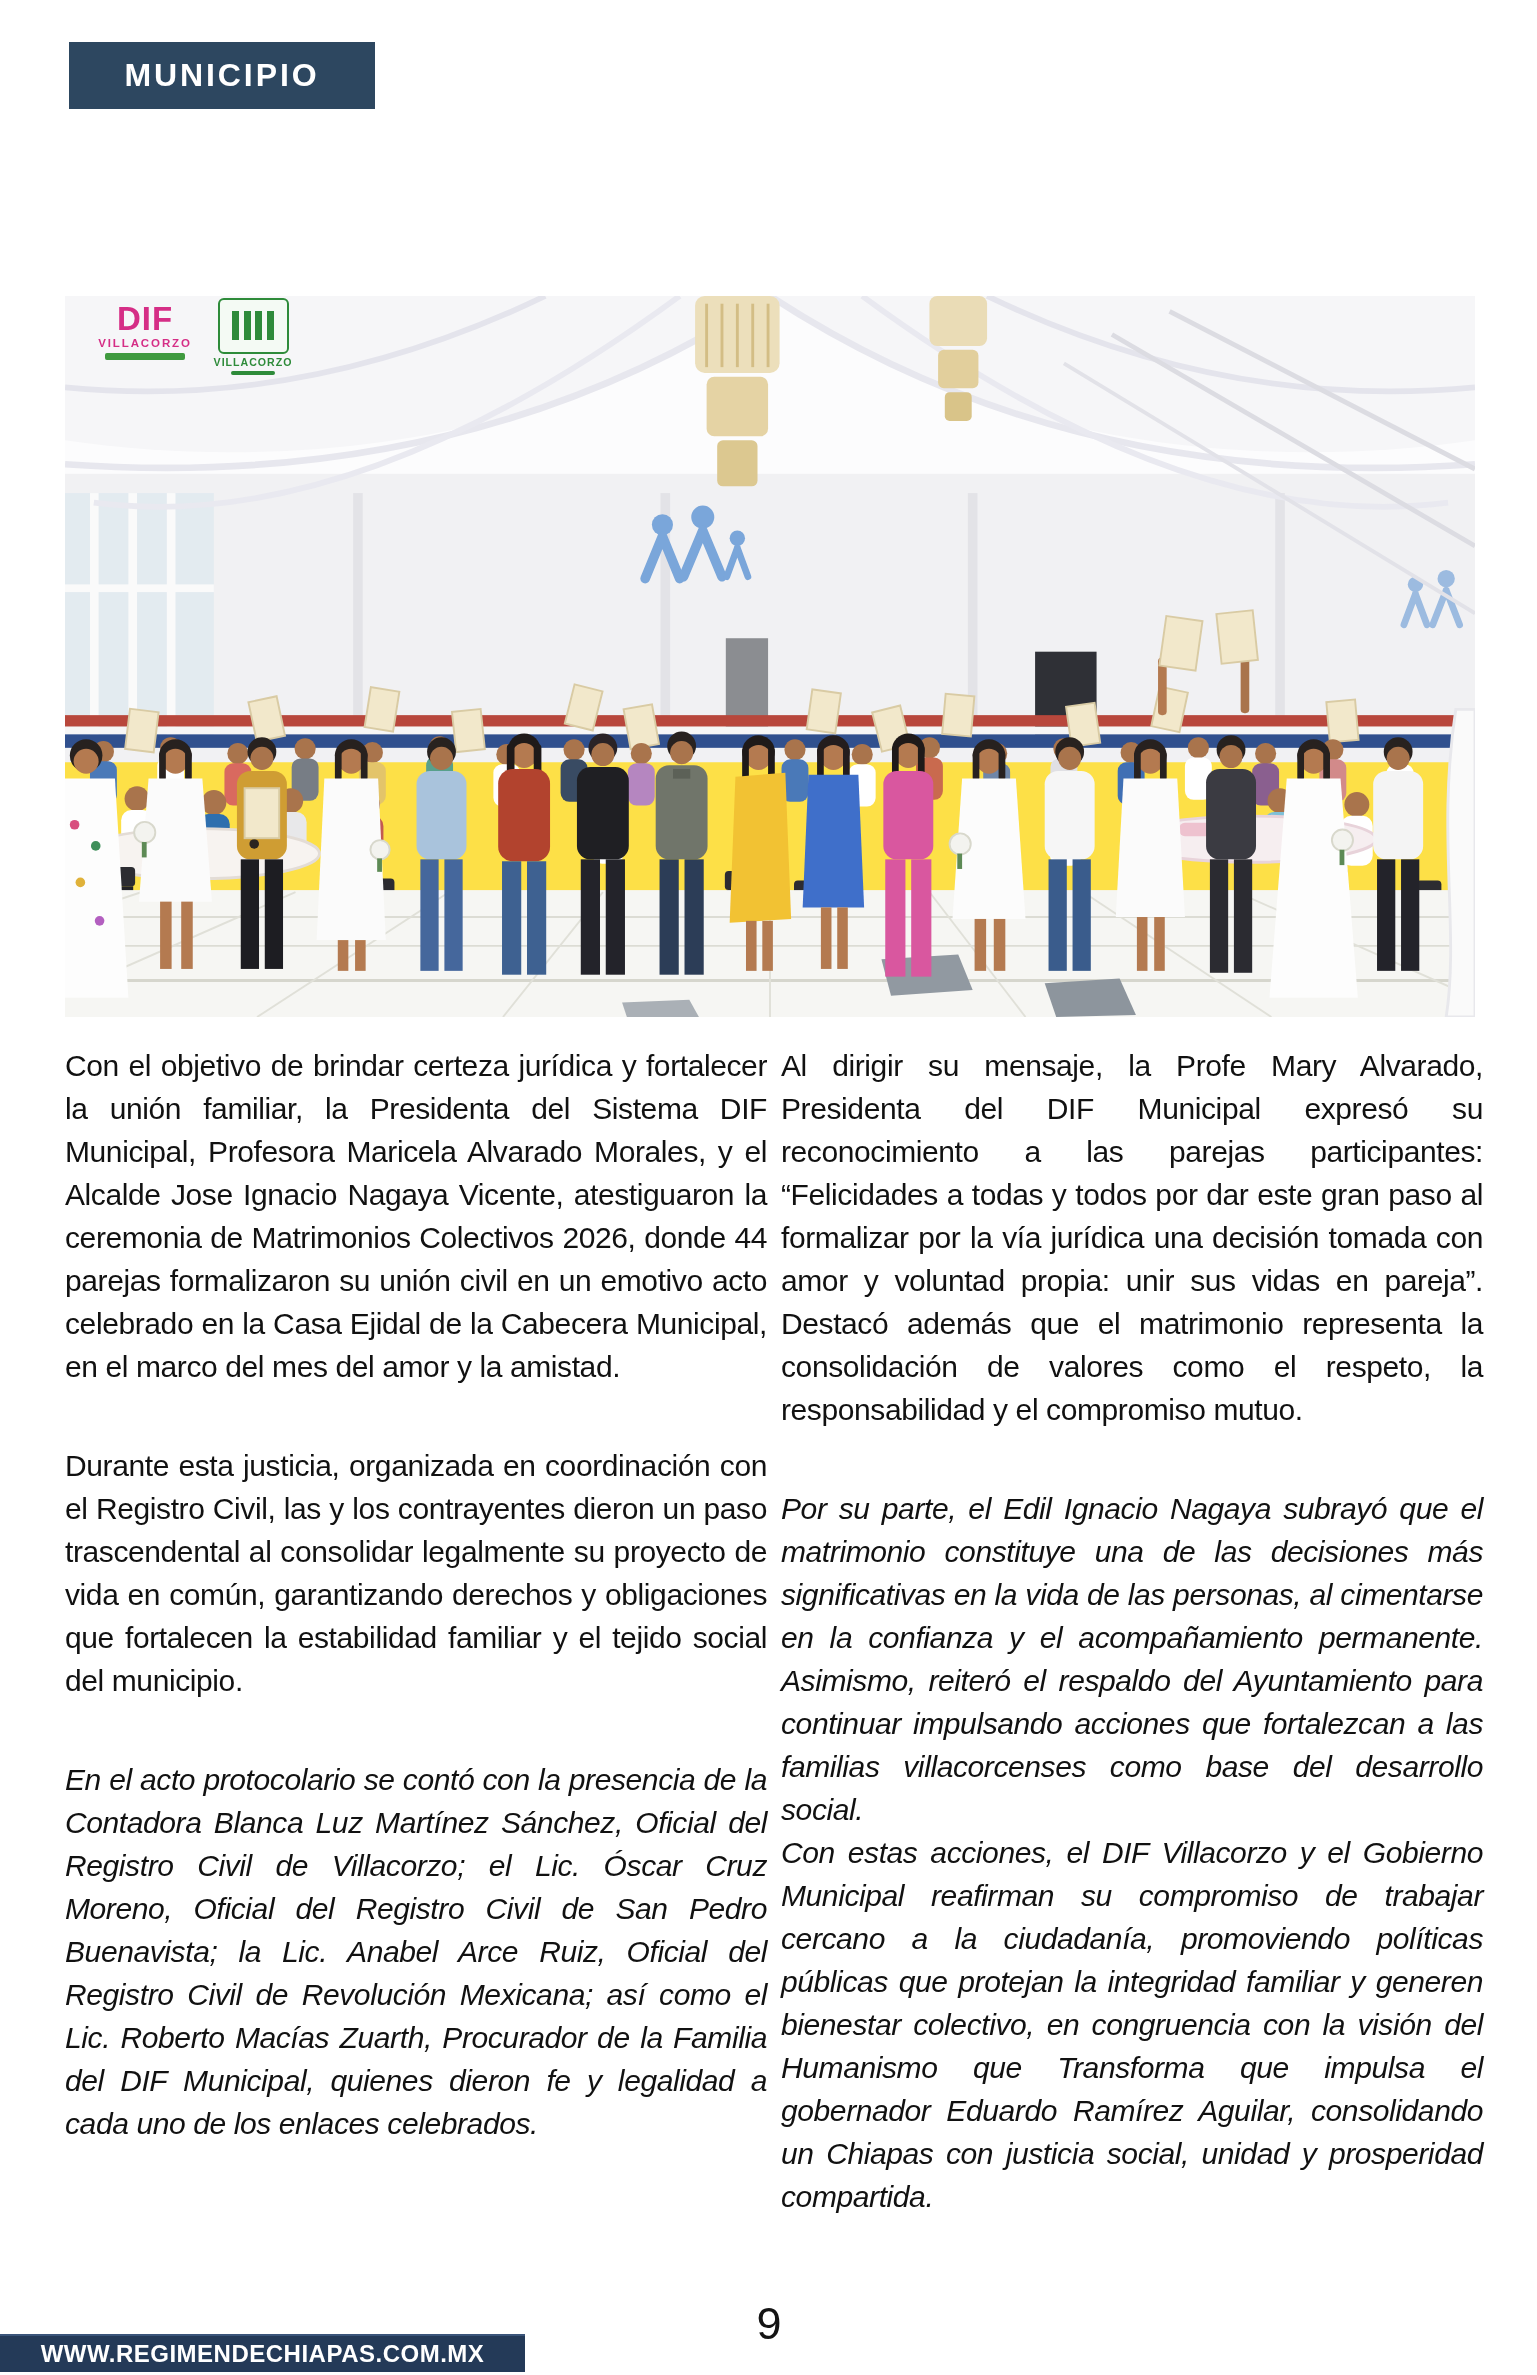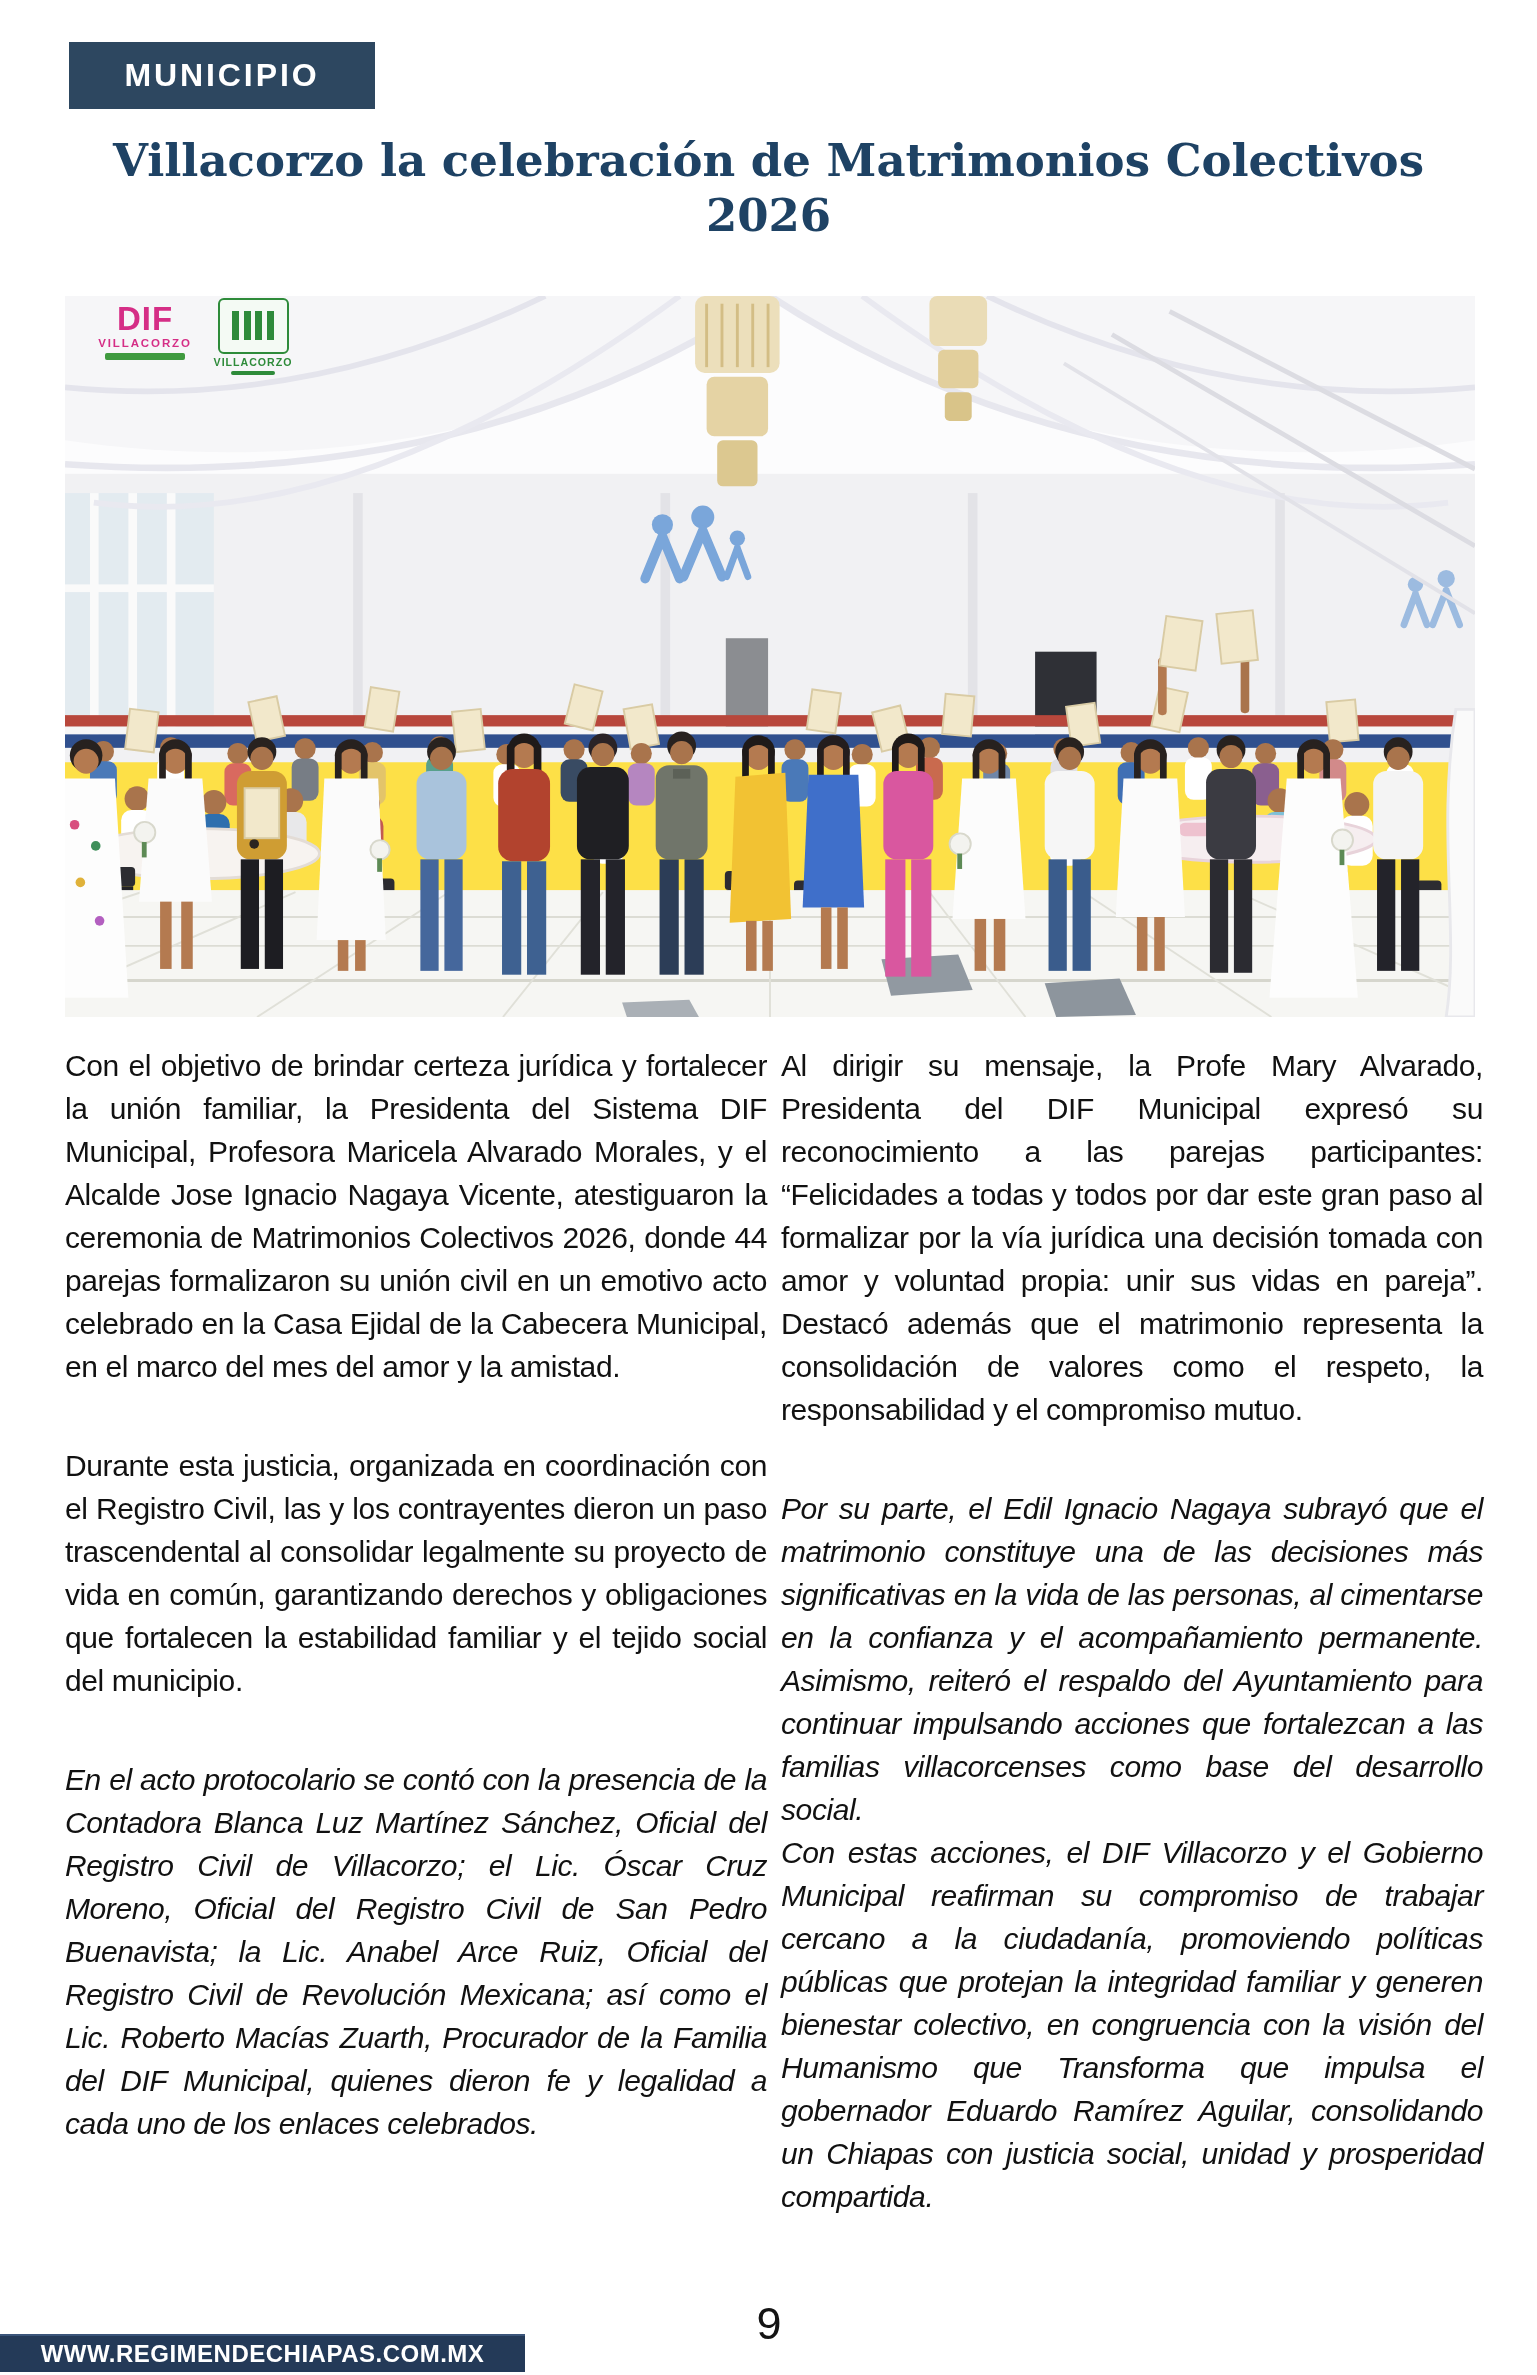--- a/index.html
+++ b/index.html
@@ -66,21 +66,20 @@
   }
 </style>
 </head>
 <body>
 
 <div class="badge">
   <span>MUNICIPIO</span>
 </div>
 
 <h1 class="headline">
-  <span class="hl">Villacorzo la celebración de Matrimonios Colectivos 2026</span>
 </h1>
 
 <div class="photo">
   <svg viewBox="0 0 1468 750" preserveAspectRatio="none">
 
     <rect x="0" y="0" width="1468" height="230" fill="#fcfcfd"></rect>
     <rect x="0" y="185" width="1468" height="300" fill="#f1f1f3"></rect>
 
     <g>
       <rect x="0" y="205" width="155" height="255" fill="#e3ebf0"></rect>

